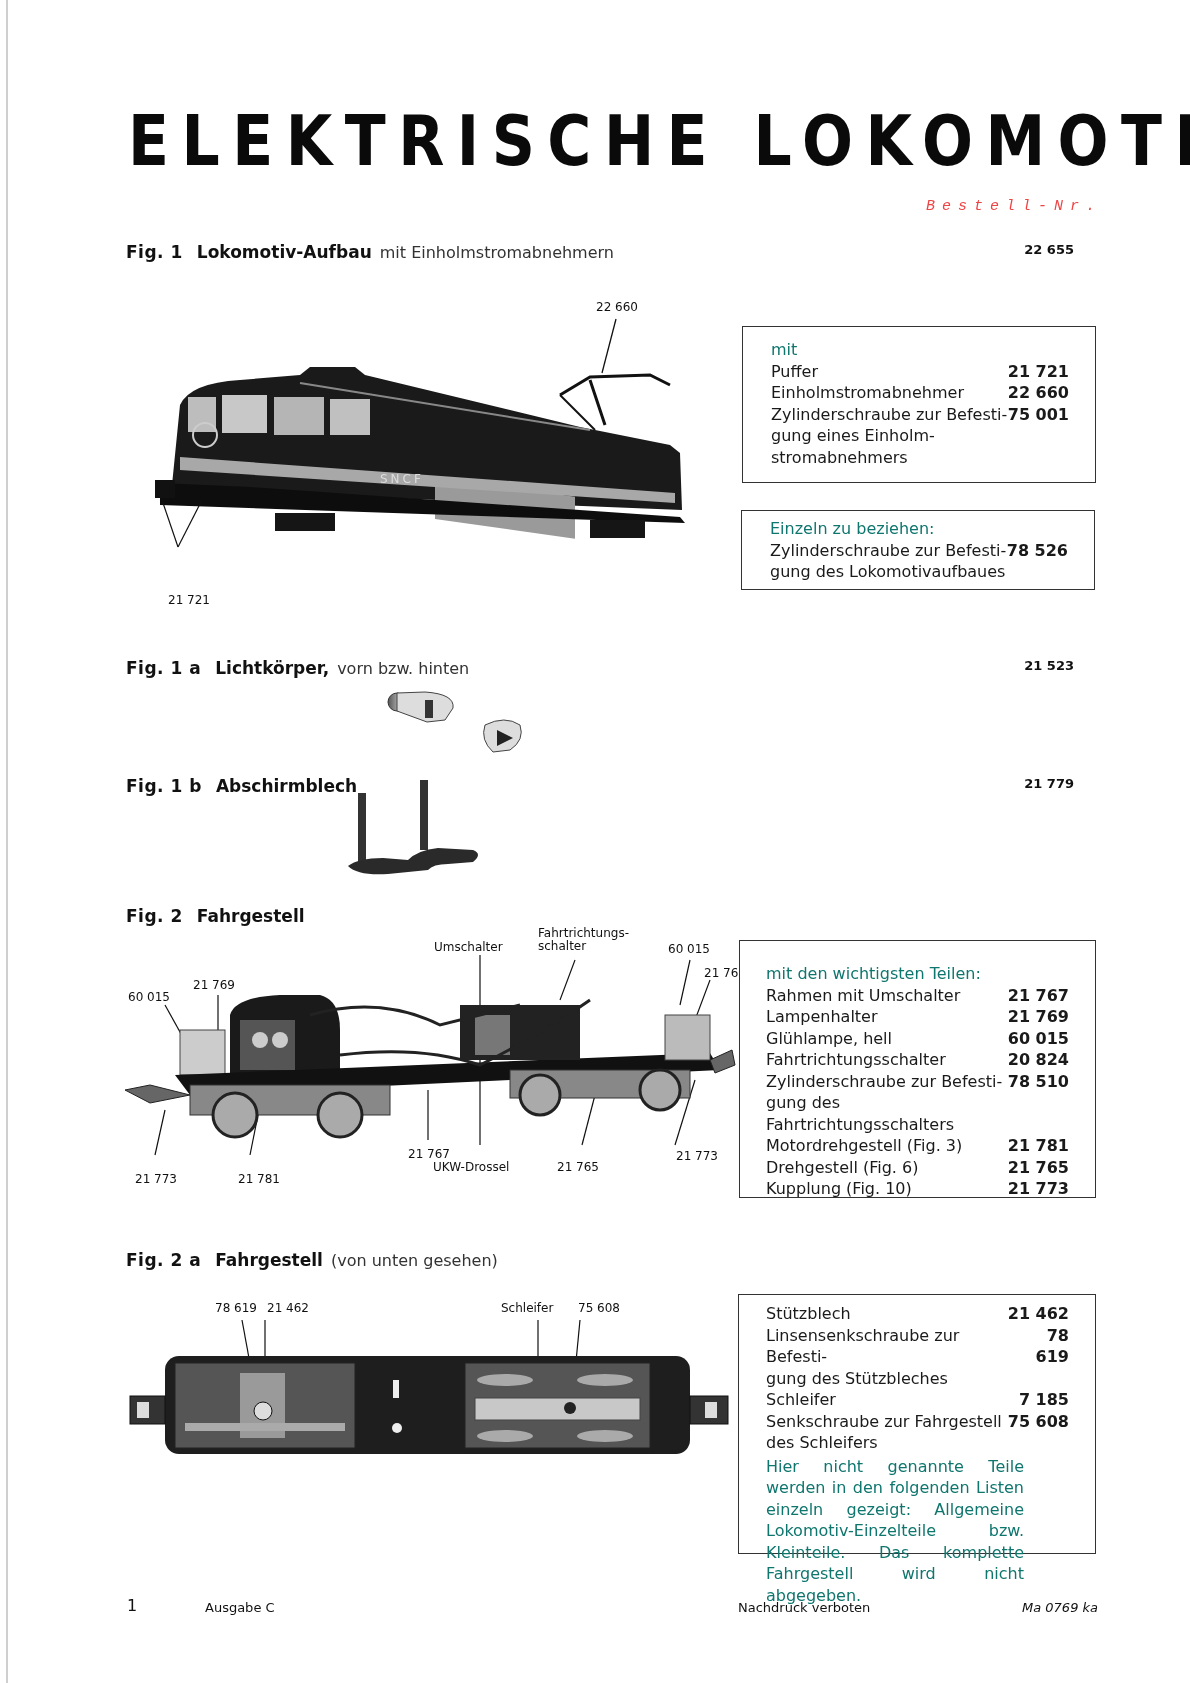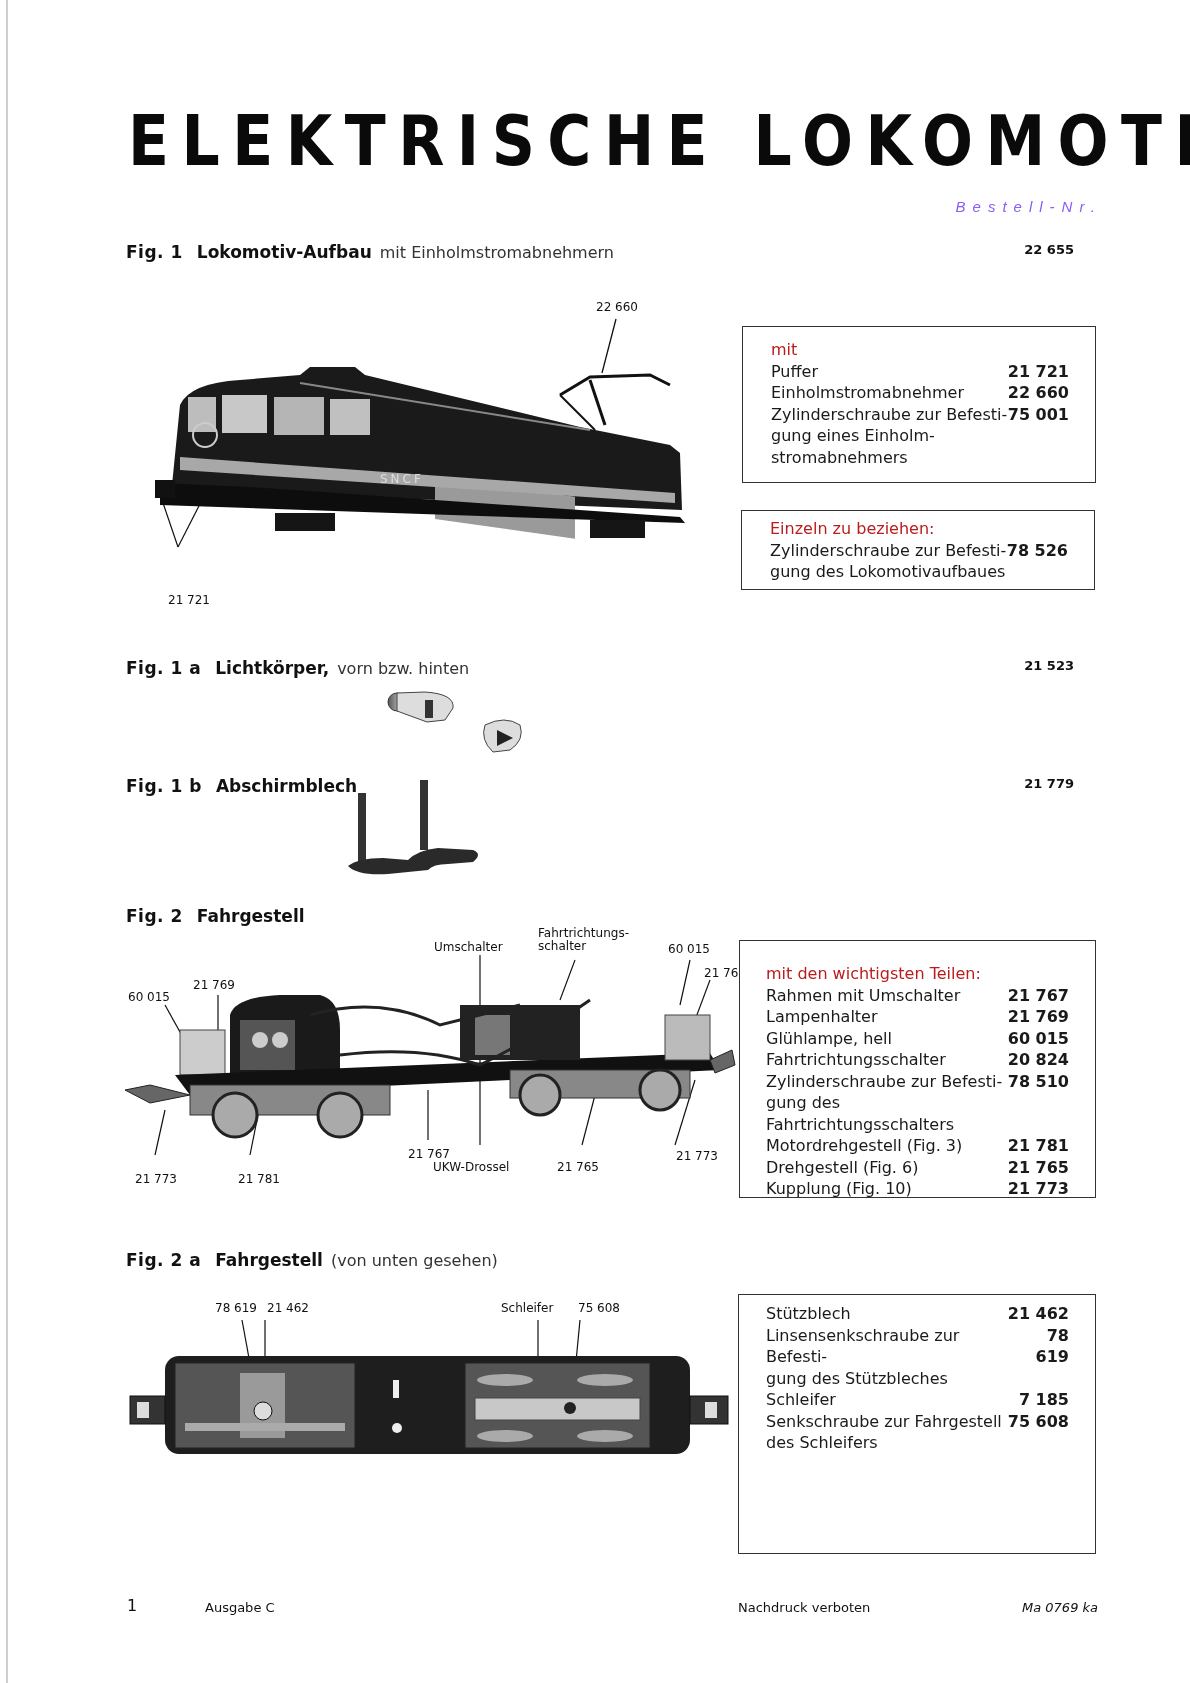--- a/index.html
+++ b/index.html
@@ -4,34 +4,34 @@
 <style>
   html, body { margin: 0; padding: 0; background: #ffffff; }
   body { width: 1190px; height: 1683px; position: relative; overflow: hidden;
          font-family: "DejaVu Sans", sans-serif; color: #111; }
   .abs { position: absolute; }
   .left-edge { left: 6px; top: 0; width: 2px; height: 1683px; background: #cfcfcf; }
 
   .title { left: 128px; top: 106px; font-family: "DejaVu Sans", sans-serif; font-weight: 900;
            font-size: 60px; letter-spacing: 12.5px; line-height: 1; transform: scaleY(1.15);
            transform-origin: left top; white-space: nowrap; color: #0a0a0a; }
-  .bestell { right: 88px; top: 198px; font-family: Liberation Sans, sans-serif; font-style: italic;
-             font-size: 15px; letter-spacing: 7px; color: #8b5cf6; }
+  .bestell { right: 88px; top: 198px; font-family: Liberation Mono, monospace; font-style: italic;
+             font-size: 15px; letter-spacing: 7px; color: #ef4444; }
 
   .fig-head { left: 126px; font-size: 17px; white-space: nowrap; text-align: center; }
   .fig-head .fig { font-weight: bold; letter-spacing: 0.5px; margin-right: 14px; }
   .fig-head .name { font-weight: bold; margin-right: 8px; }
   .fig-head .desc { font-weight: normal; color: #333; font-size: 16px; }
   .ordno { right: 116px; font-weight: bold; font-size: 13px; }
 
   .box { border: 1.5px solid #333; background: #fff; }
   .box .row { display: flex; justify-content: space-between; font-size: 16px;
               line-height: 21.5px; color: #1a1a1a; }
   .box .row .num { font-weight: bold; min-width: 54px; text-align: right; }
-  .box .cont { font-size: 16px; line-height: 21.5px; color: #b91c1c; }
+  .box .cont { font-size: 16px; line-height: 21.5px; color: #0f766e; }
 
   .lbl { font-size: 12px; color: #111; white-space: nowrap; }
   .footer { font-size: 13px; color: #111; }
 
   svg.ill { position: absolute; overflow: visible; }
 </style>
 </head>
 <body>
 
 <div class="abs left-edge"></div>
@@ -314,19 +314,20 @@
         <span class="num">7 185</span>
       </div>
     <div class="row">
         <span>Senkschraube zur Fahrgestell</span>
         <span class="num">75 608</span>
       </div>
     <div class="row">
         <span>des Schleifers</span>
         <span class="num"></span>
       </div>
+    <div class="cont" style="width:258px;text-align:justify;margin-top:2px">Hier nicht genannte Teile werden in den folgenden Listen einzeln gezeigt: Allgemeine Lokomotiv-Einzelteile bzw. Kleinteile. Das komplette Fahrgestell wird nicht abgegeben.</div>
   </div>
 </div>
 
 <div class="abs footer" style="left:127px;top:1596px;font-size:16px">1</div>
 <div class="abs footer" style="left:205px;top:1600px">Ausgabe C</div>
 <div class="abs footer" style="left:738px;top:1600px;">Nachdruck verboten</div>
 <div class="abs footer" style="left:1022px;top:1600px;font-style:italic">Ma 0769 ka</div>
 
 </body></html>

